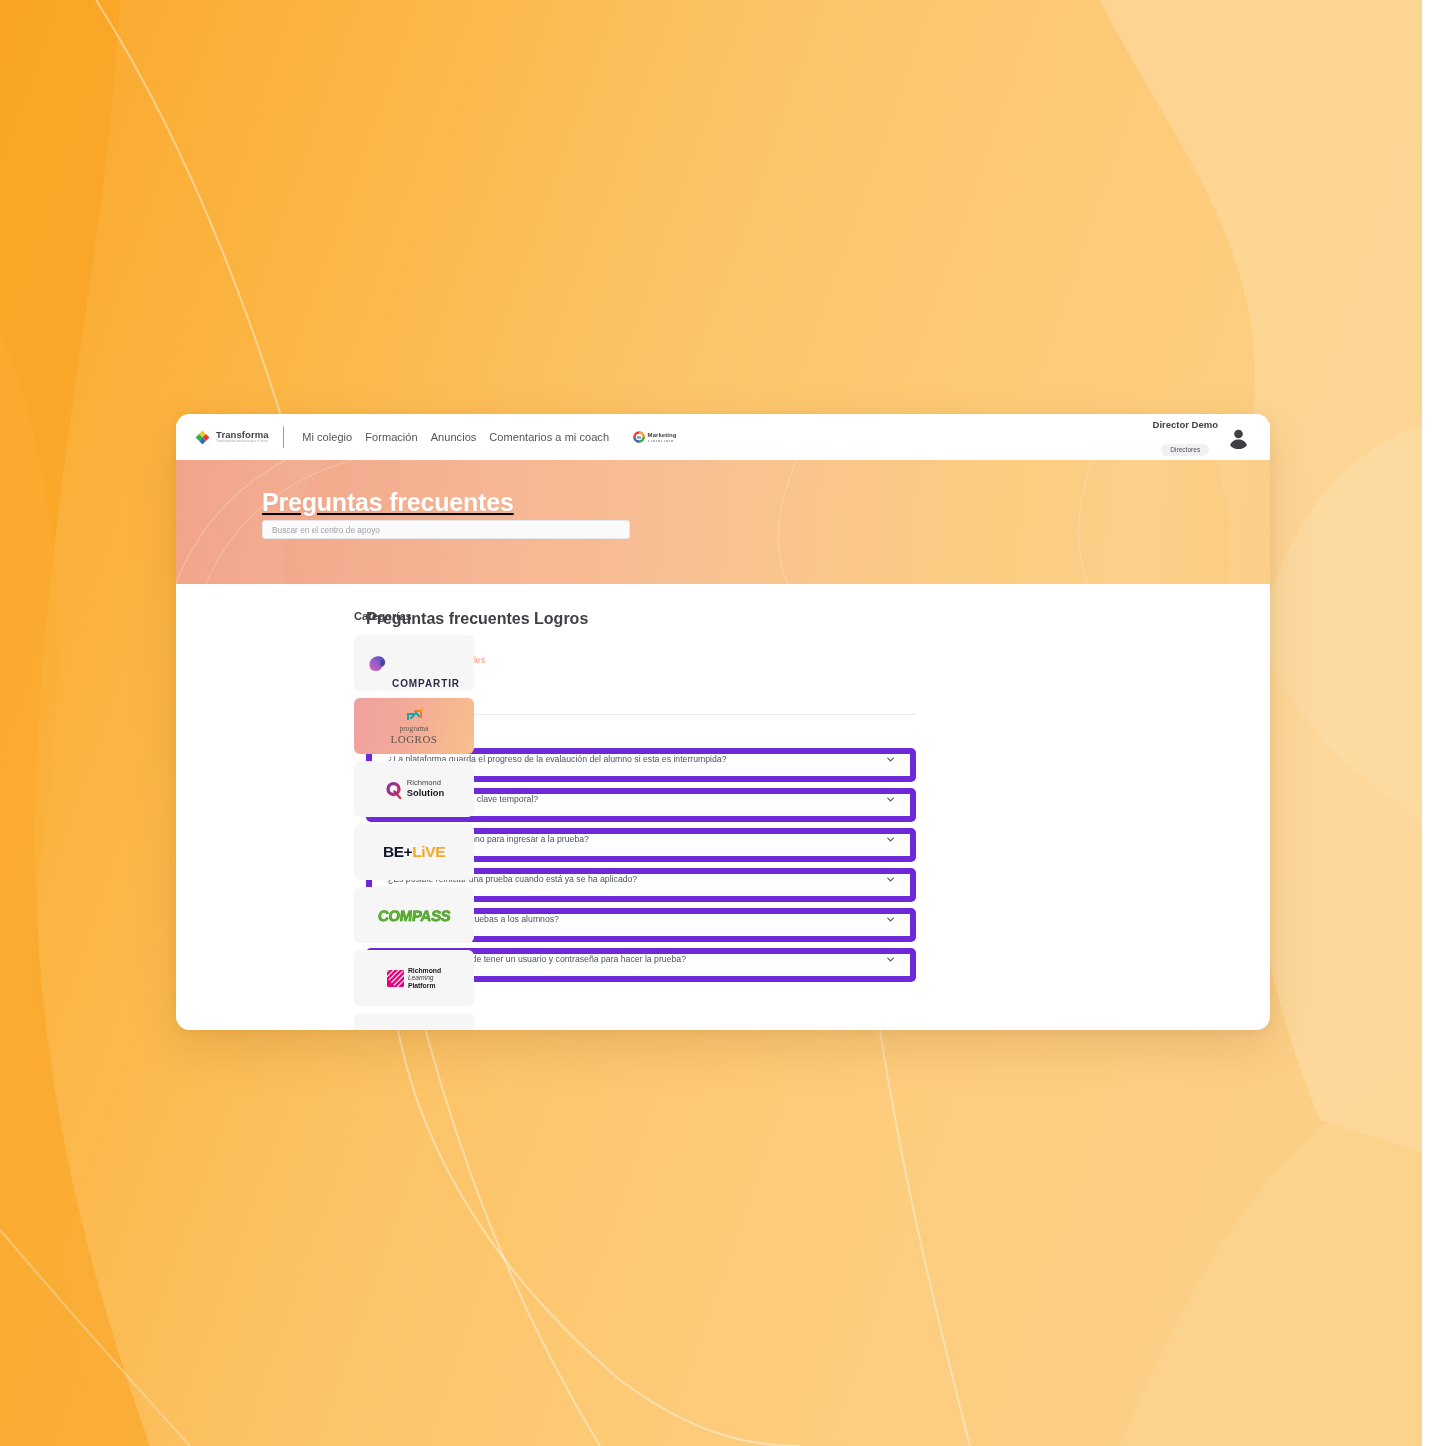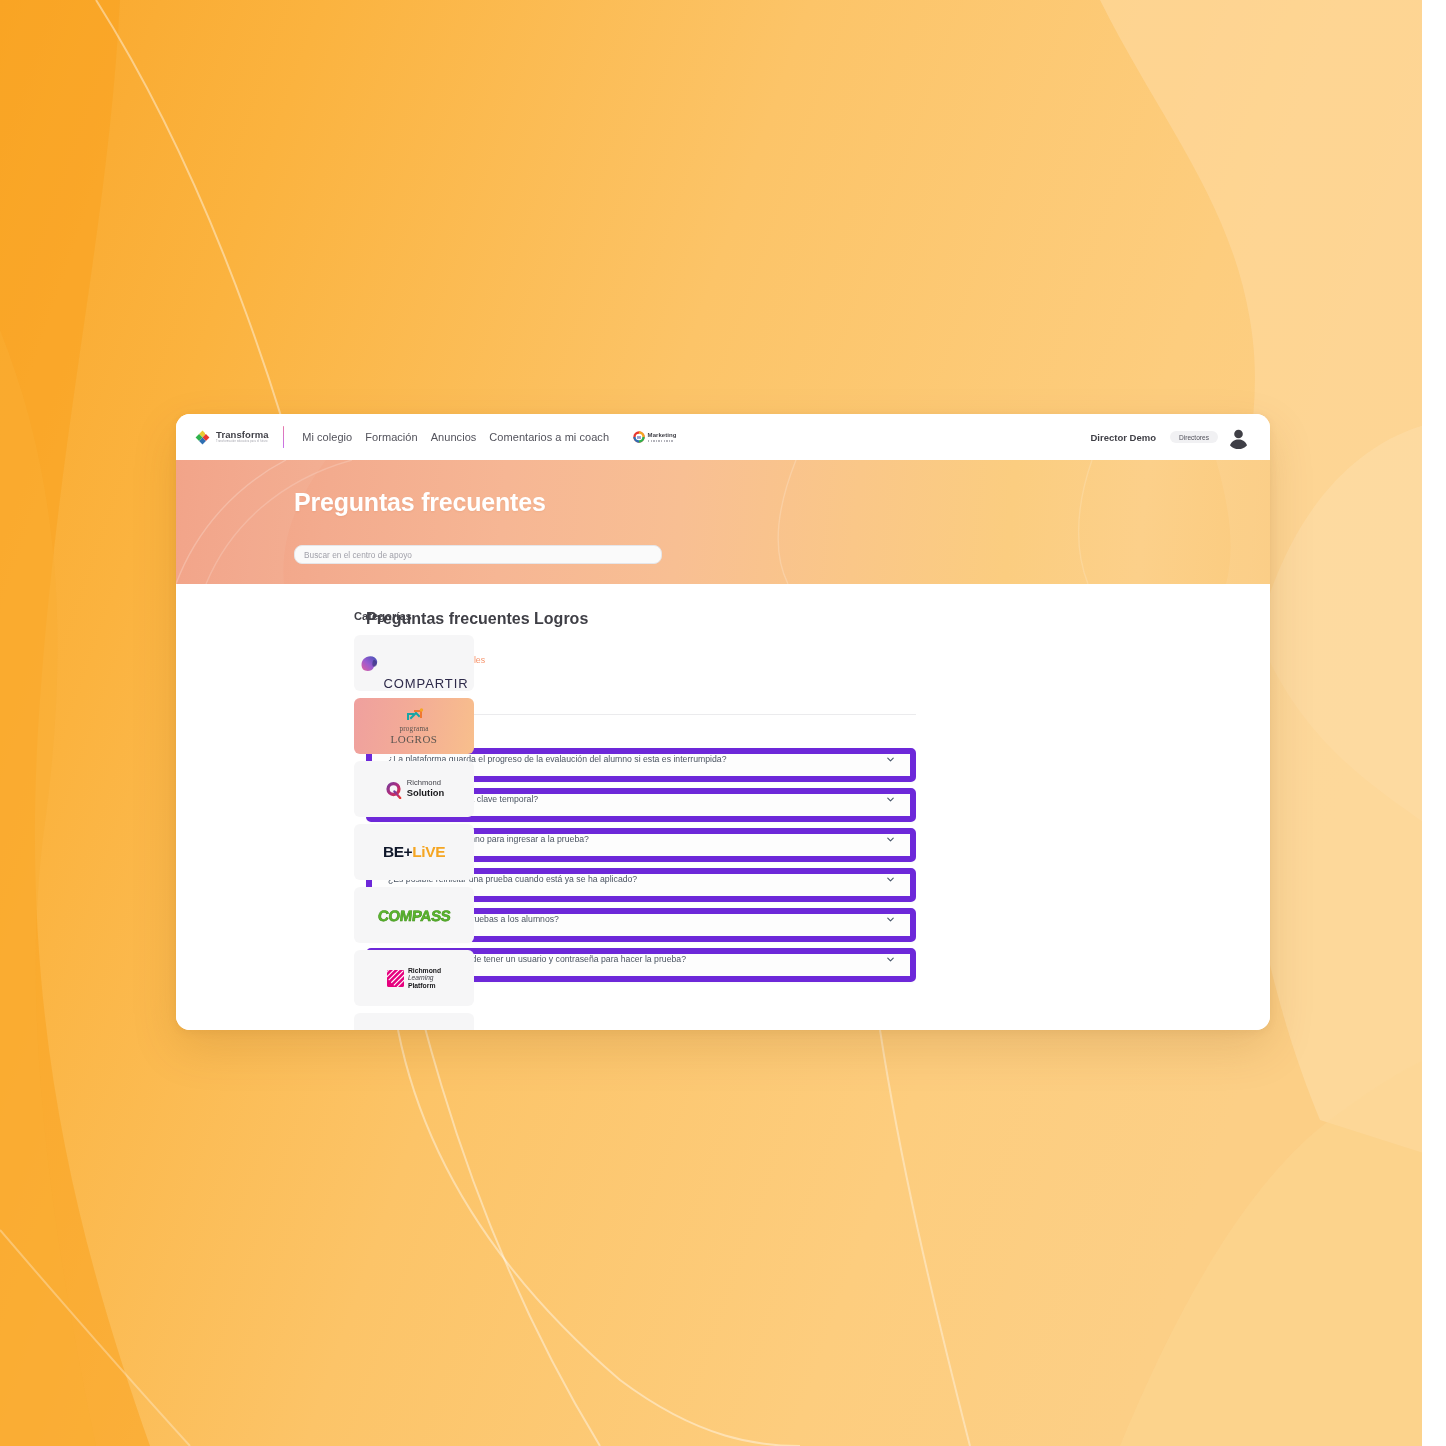--- a/index.html
+++ b/index.html
@@ -104,21 +104,21 @@
     background: repeating-linear-gradient(90deg,#a1a1aa 0 1.5px, transparent 1.5px 2.6px);
     opacity: .8;
   }
 
   .nav-right {
     margin-left: auto;
     display: flex;
     align-items: center;
     gap: 9px;
   }
-  .user-block { display: flex; flex-direction: row; align-items: center; gap: 14px; }
+  .user-block { display: flex; flex-direction: column; align-items: center; gap: 14px; }
   .user-name {
     font-size: 9.5px;
     font-weight: 600;
     color: #3f3f46;
     white-space: nowrap;
   }
   .user-role {
     font-size: 6.6px;
     color: #52525b;
     background: #f1f1f3;
@@ -142,40 +142,41 @@
     background: linear-gradient(95deg,
       #f2a083 0%,
       #f3ab8e 14%,
       #f6b694 30%,
       #f8bf93 46%,
       #fac788 62%,
       #fbcd80 76%,
       #fcd08a 88%,
       #fbcb7e 100%);
     overflow: hidden;
-    padding-left: 118px;
+    padding-left: 86px;
+    text-decoration: underline;
   }
   .hero-arcs { position: absolute; inset: 0; width: 100%; height: 100%; }
   .hero-title {
     position: relative;
     margin-top: 28px;
     font-size: 25px;
     font-weight: 700;
     color: #ffffff;
     letter-spacing: -0.2px;
     text-shadow: 0 1px 2px rgba(180,90,40,.10);
   }
   .hero-search {
     position: relative;
-    margin-top: 28px;
+    margin-top: 3px;
     width: 368px;
     height: 19px;
     background: #fafafa;
     border: 1px solid #e6e6e9;
-    border-radius: 8px;
+    border-radius: 3px;
     padding: 0 9px;
     font-family: "Liberation Sans", sans-serif;
     font-size: 8.3px;
     color: #3f3f46;
     outline: none;
   }
   .hero-search::placeholder { color: #a1a1aa; }
 
   
   .content {
@@ -207,21 +208,21 @@
     position: relative;
   }
   .cat-card.selected {
     background: linear-gradient(100deg, #efa09e 0%, #f3ab97 45%, #f8bf8c 100%);
   }
 
   
   .logo-compartir { display: flex; align-items: center; gap: 5px; }
   .blob-compartir { width: 19px; height: 17px; }
   .txt-compartir {
-    font-size: 13px; font-weight: 400; color: #2e2a4a; letter-spacing: 0.9px; margin-top: 40px;
+    font-size: 10px; font-weight: 700; color: #2e2a4a; letter-spacing: 0.9px; margin-top: 40px;
   }
 
   .logo-logros { display: flex; flex-direction: column; align-items: center; gap: 2px; }
   .logros-mark { width: 20px; height: 15px; }
   .logros-l1 { font-size: 7.2px; color: #5c5550; letter-spacing: .2px; font-family: "Liberation Serif", serif; }
   .logros-l2 { font-size: 11px; color: #5c5550; letter-spacing: .5px; font-family: "Liberation Serif", serif; margin-top: -2px;}
 
   .logo-richmond { display: flex; align-items: center; gap: 4px; }
   .rich-q { width: 19px; height: 19px; }
   .rich-txt { display: flex; flex-direction: column; line-height: 1.12; }

